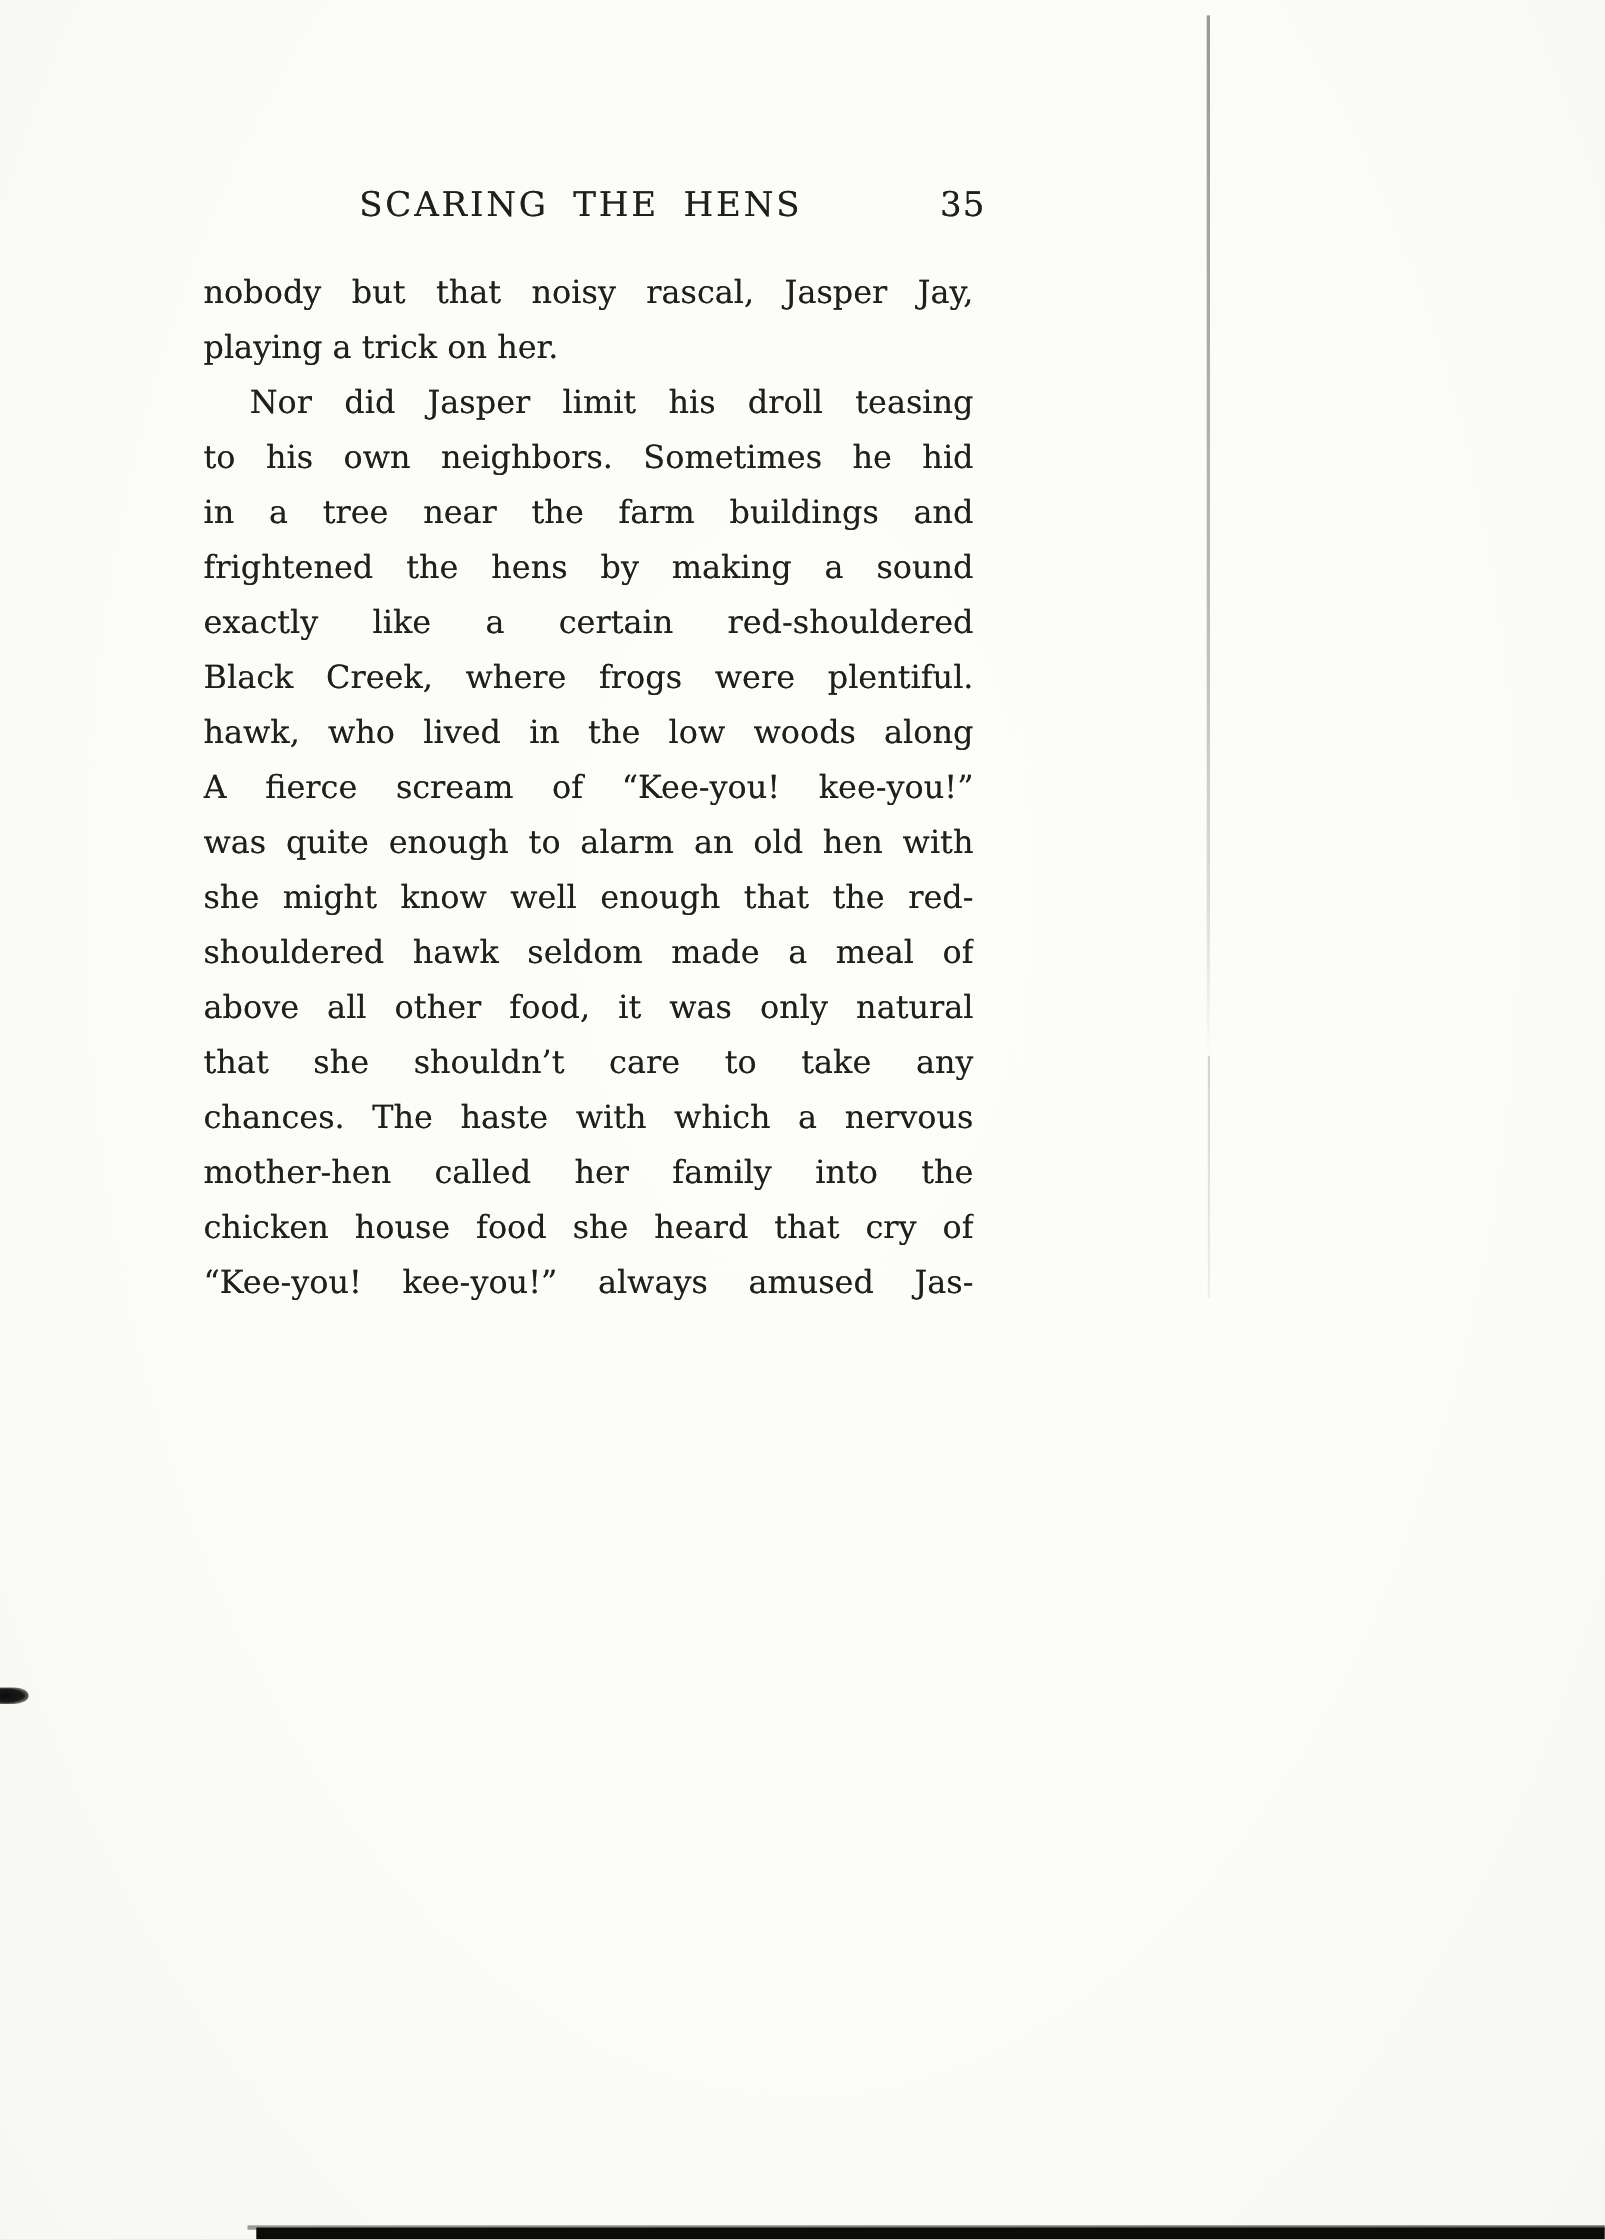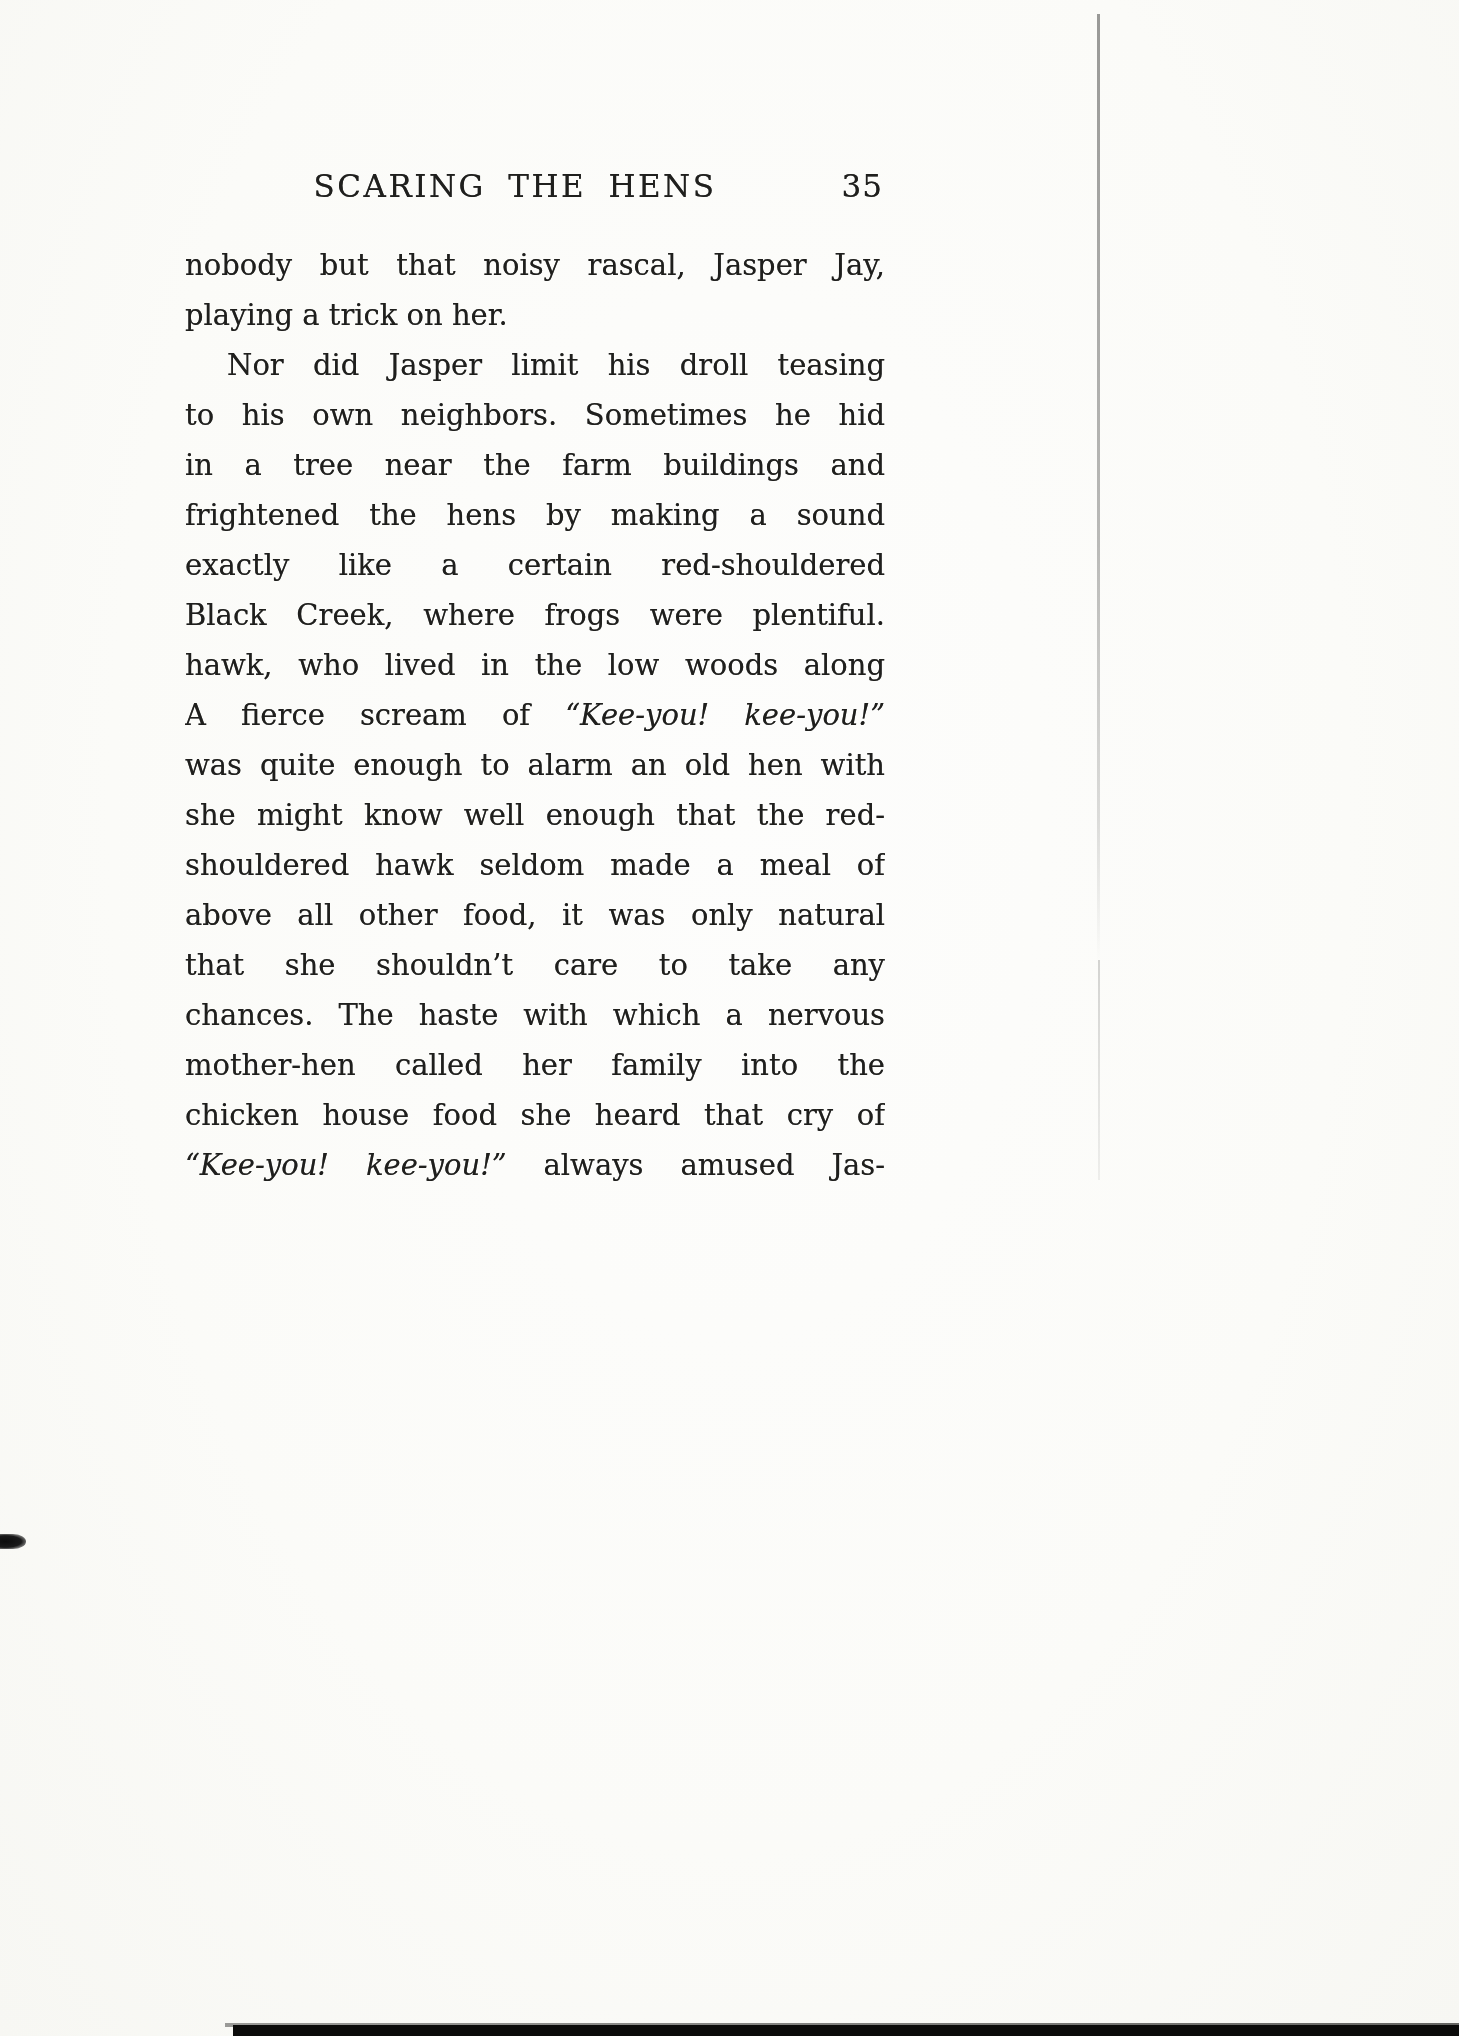--- a/index.html
+++ b/index.html
@@ -15,21 +15,21 @@
       radial-gradient(ellipse at 50% 40%, #fdfdfc 0%, #fbfbf8 60%, #f7f7f3 100%);
     overflow: hidden;
     font-family: "DejaVu Serif", serif;
     color: #1f1f1d;
   }
 
   
   .page-header {
     position: absolute;
     top: 168px;
-    left: 145px;
+    left: 158px;
     width: 740px;
     height: 44px;
     font-size: 31px;
     text-shadow: 0 0 0.5px rgba(20,20,20,0.65);
   }
   .header-title {
     display: block;
     text-align: center;
     letter-spacing: 2.5px;
     word-spacing: 10px;
@@ -59,21 +59,20 @@
     margin-left: 40px;
   }
   .line.no-justify {
     text-align: right;
     text-align-last: left;
   }
   .line.indent {
     padding-left: 42px;
   }
   .italic {
-    font-style: italic;
   }
 
   
   .scan-line-right {
     position: absolute;
     left: 1097px;
     top: 14px;
     width: 3px;
     height: 950px;
     background: linear-gradient(to bottom,

